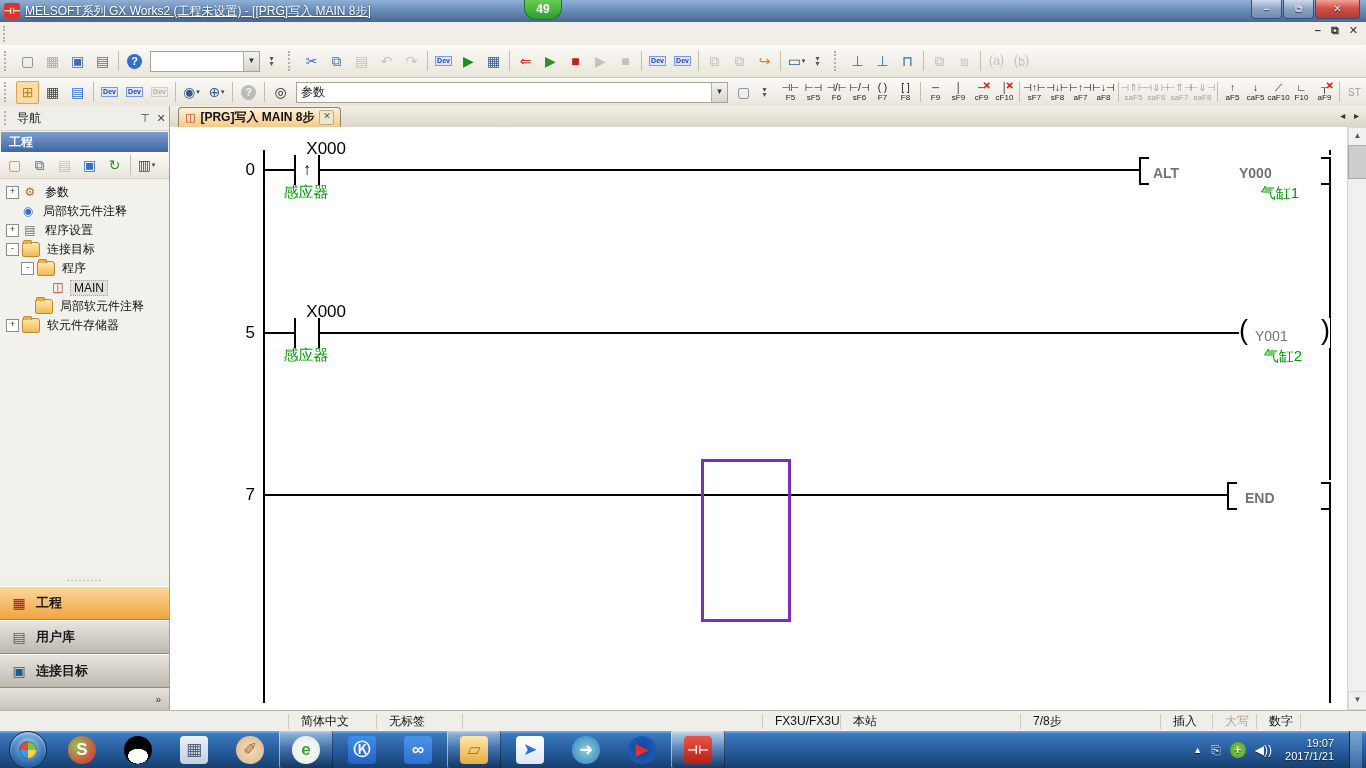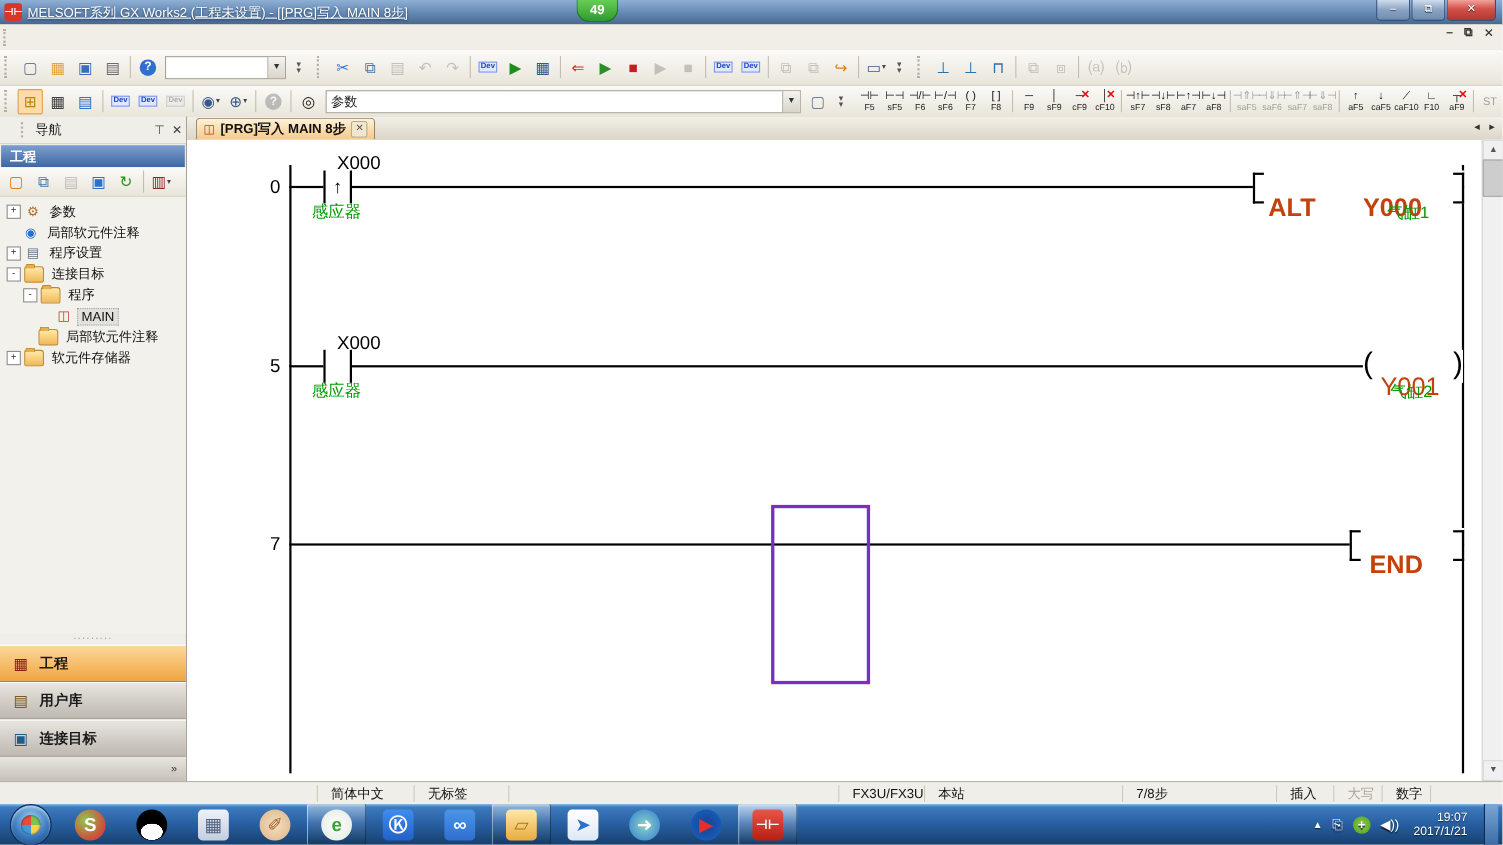--- a/index.html
+++ b/index.html
@@ -63,21 +63,21 @@
   .lbtn.dis{opacity:.38;}
   .lbtn .redx{position:absolute;right:1px;top:-1px;color:#e01010;font-size:10px;font-weight:bold;}
 
   
   .main{position:absolute;left:0;top:106px;width:1366px;height:604px;}
 
   
   .nav{position:absolute;left:0;top:0;width:169px;height:604px;background:#f0eee9;
     border-right:1px solid #a7a296;display:flex;flex-direction:column;}
   .nav-head{height:24px;display:flex;align-items:center;background:#f0eee9;
-    border-bottom:1px solid #d8d3c8;padding-left:15px;}
+    border-bottom:1px solid #d8d3c8;}
   .nav-head .grip{height:14px;}
   .nav-title{flex:1;font-size:12px;color:#222;padding-left:2px;}
   .nav-pin,.nav-close{width:16px;color:#444;font-size:11px;text-align:center;}
   .nav-section{height:20px;background:linear-gradient(180deg,#7d9fce,#3e66a3);color:#fff;
     font-weight:bold;font-size:12px;line-height:20px;padding-left:8px;margin:1px 1px 0 1px;}
   .nav-tools{height:26px;display:flex;align-items:center;border-bottom:1px solid #d8d3c8;
     background:linear-gradient(180deg,#fbfaf7,#e9e5da);padding-left:2px;}
   .nav-tree{flex:1;background:#f3f1ec;padding-top:4px;overflow:hidden;}
   .trow{display:flex;align-items:center;height:19px;font-size:12px;color:#111;white-space:nowrap;}
   .texp{width:11px;height:11px;border:1px solid #8c8c8c;background:#fff;font-size:9px;line-height:9px;
@@ -116,21 +116,21 @@
   .stepnum{position:absolute;width:40px;text-align:right;font-size:17px;color:#000;}
   .devlabel{position:absolute;width:80px;text-align:right;font-size:17px;color:#000;}
   .comment{position:absolute;width:90px;text-align:center;font-size:15px;color:#009b00;}
   .contact{position:absolute;width:22px;height:30px;background:#fff;
     border-left:2px solid #000;border-right:2px solid #000;display:flex;align-items:center;justify-content:center;}
   .contact .pulse{font-size:17px;font-weight:bold;line-height:30px;color:#000;}
   .instrbox{position:absolute;height:30px;background:#fff;}
   .brkL,.brkR{position:absolute;top:2px;width:8px;height:24px;}
   .brkL{left:0;border-left:2px solid #000;border-top:2px solid #000;border-bottom:2px solid #000;}
   .brkR{right:0;border-right:2px solid #000;border-top:2px solid #000;border-bottom:2px solid #000;}
-  .itext{position:absolute;top:20px;font-size:23px;color:#c2410c;}
+  .itext{position:absolute;top:10px;font-size:14px;color:#737373;}
   .coilpar{position:absolute;top:-3px;font-size:27px;font-weight:300;color:#000;}
   .cursorbox{position:absolute;border:3px solid #7b2fbe;background:transparent;}
 
   .vscroll{position:absolute;right:0;top:21px;bottom:0;width:18px;background:#f0f0f0;
     border-left:1px solid #d5d5d5;}
   .sbtn{position:absolute;left:0;width:17px;height:17px;background:#f0f0f0;border:1px solid #d9d9d9;
     color:#555;font-size:8px;text-align:center;line-height:15px;}
   .sthumb{position:absolute;left:0;top:18px;width:17px;height:32px;background:#cdcdcd;
     border:1px solid #a9a9a9;}
 

